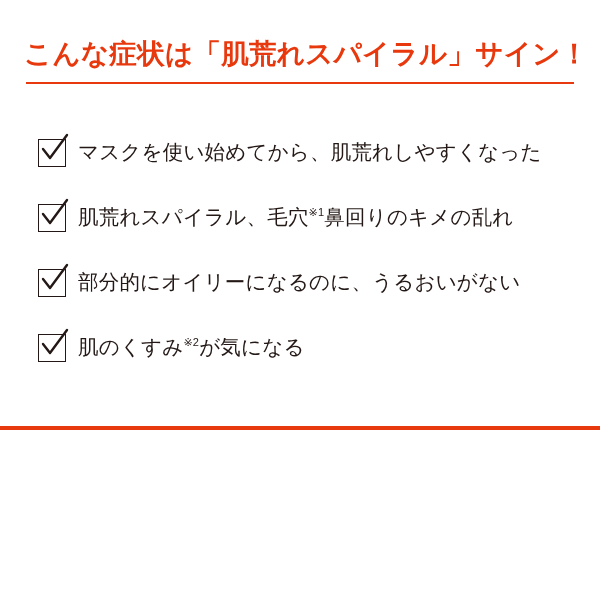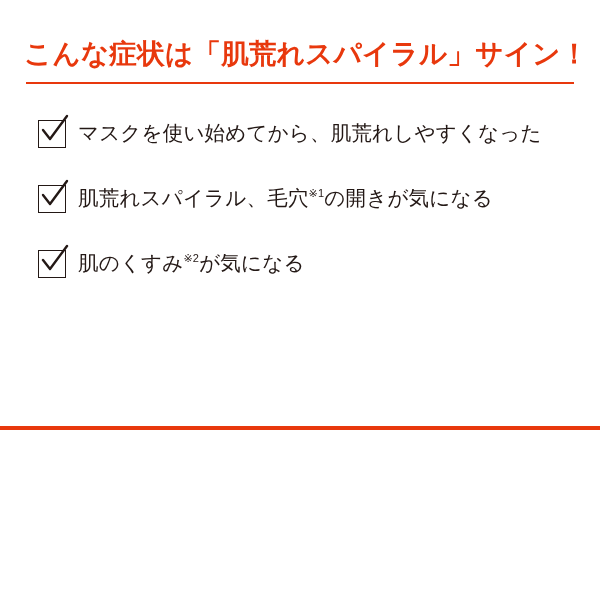--- a/index.html
+++ b/index.html
@@ -35,21 +35,21 @@
   .headline-rule {
     position: absolute;
     top: 82px;
     left: 26px;
     width: 548px;
     height: 2px;
     background: #e8380d;
   }
   .checklist {
     position: absolute;
-    top: 101px;
+    top: 120px;
     left: 38px;
     width: 540px;
   }
   .check-row {
     display: flex;
     align-items: center;
     height: 65px;
   }
   .check-box {
     flex: 0 0 auto;
@@ -117,23 +117,31 @@
       </div>
       <div class="check-text">マスクを使い始めてから、肌荒れしやすくなった</div>
     </div>
 
     <div class="check-row">
       <div class="check-box">
         <svg viewBox="0 0 34 34">
           <path d="M6 16 L13 25 L30 2" fill="none" stroke="#231815" stroke-width="2.4" stroke-linecap="round" stroke-linejoin="round"></path>
         </svg>
       </div>
-      <div class="check-text"><span>肌荒れスパイラル、毛穴</span><sup>※1</sup><span>の開きが気になる</span></div>
+      <div class="check-text"><span>肌荒れスパイラル、毛穴</span><sup>※1</sup><span>鼻回りのキメの乱れ</span></div>
     </div>
 
+    <div class="check-row">
+      <div class="check-box">
+        <svg viewBox="0 0 34 34">
+          <path d="M6 16 L13 25 L30 2" fill="none" stroke="#231815" stroke-width="2.4" stroke-linecap="round" stroke-linejoin="round"></path>
+        </svg>
+      </div>
+      <div class="check-text">部分的にオイリーになるのに、うるおいがない</div>
+    </div>
 
 
     <div class="check-row">
       <div class="check-box">
         <svg viewBox="0 0 34 34">
           <path d="M6 16 L13 25 L30 2" fill="none" stroke="#231815" stroke-width="2.4" stroke-linecap="round" stroke-linejoin="round"></path>
         </svg>
       </div>
       <div class="check-text"><span>肌のくすみ</span><sup>※2</sup><span>が気になる</span></div>
     </div>

